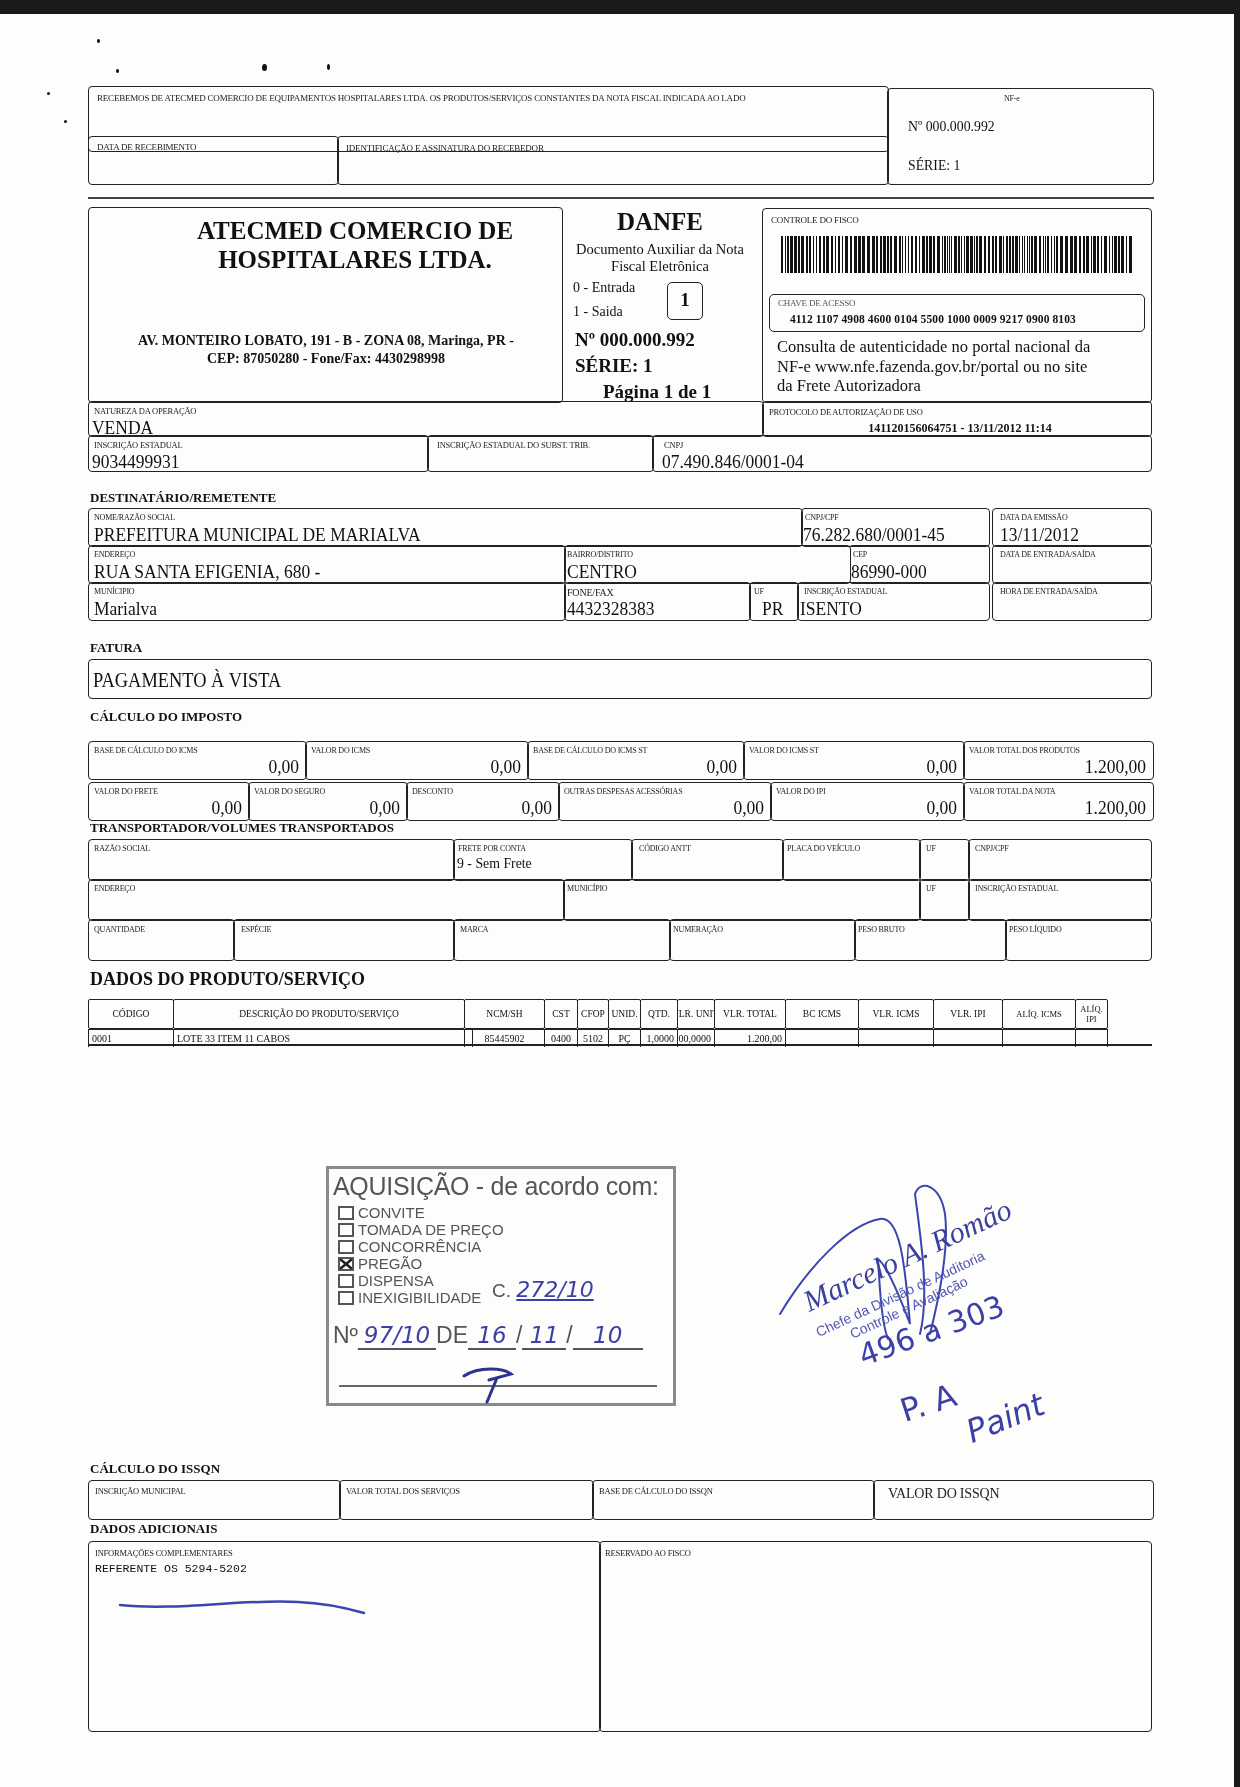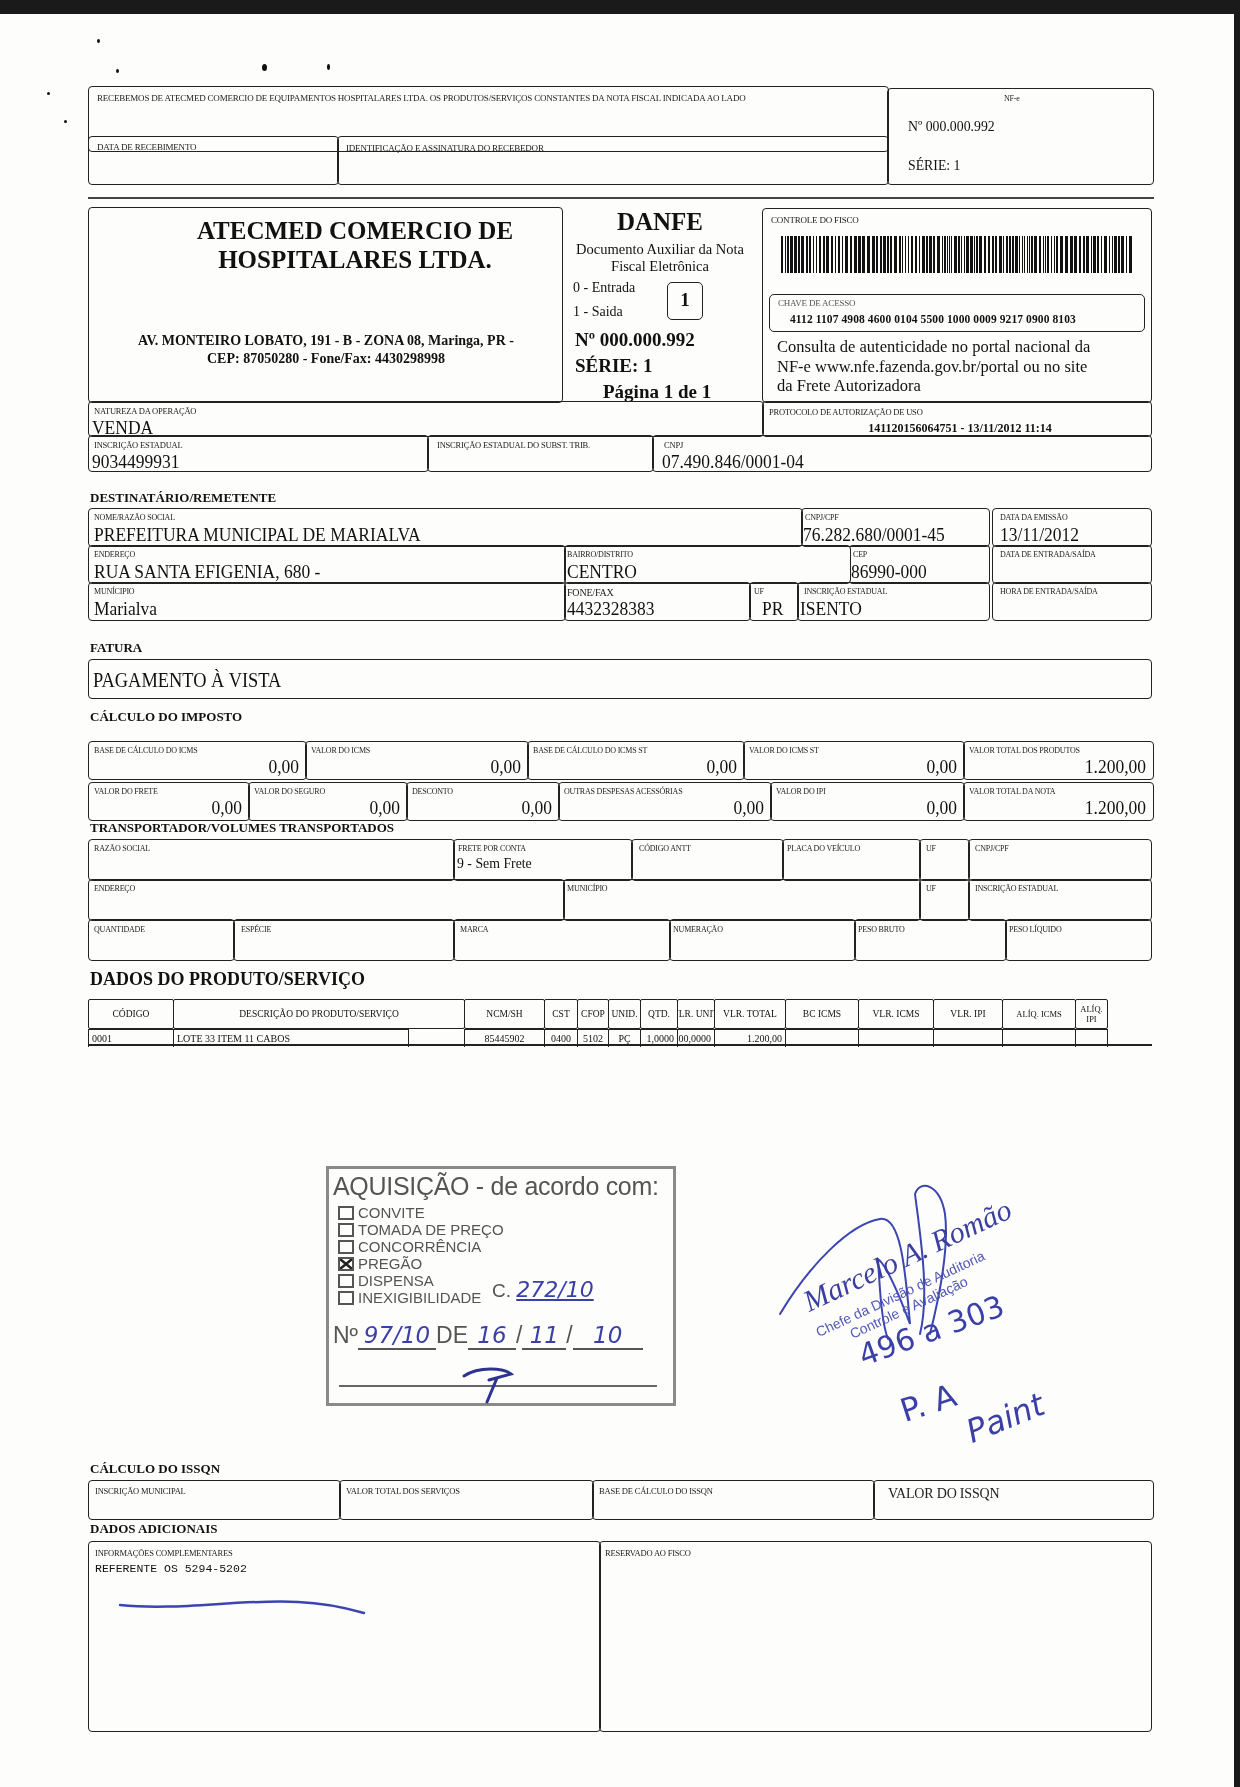--- a/index.html
+++ b/index.html
@@ -378,21 +378,21 @@
     <div class="ptable-cell h" style="left: 608px; top: 985px; width: 33px; height: 30px;">UNID.</div>
     <div class="ptable-cell h" style="left: 640px; top: 985px; width: 38px; height: 30px;">QTD.</div>
     <div class="ptable-cell h" style="left: 677px; top: 985px; width: 38px; height: 30px;">VLR. UNIT.</div>
     <div class="ptable-cell h" style="left: 714px; top: 985px; width: 72px; height: 30px;">VLR. TOTAL</div>
     <div class="ptable-cell h" style="left: 785px; top: 985px; width: 74px; height: 30px;">BC ICMS</div>
     <div class="ptable-cell h" style="left: 858px; top: 985px; width: 76px; height: 30px;">VLR. ICMS</div>
     <div class="ptable-cell h" style="left: 933px; top: 985px; width: 70px; height: 30px;">VLR. IPI</div>
     <div class="ptable-cell h" style="left: 1002px; top: 985px; width: 74px; height: 30px; white-space: normal; font-size: 8.5px;">ALÍQ. ICMS</div>
     <div class="ptable-cell h" style="left: 1075px; top: 985px; width: 33px; height: 30px; white-space: normal; font-size: 8.5px;">ALÍQ. IPI</div>
     <div class="ptable-cell" style="left: 88px; top: 1015px; width: 86px; height: 18px; justify-content: flex-start; padding: 0px 3px; border-radius: 0px; border-bottom: none;">0001</div>
-    <div class="ptable-cell" style="left: 173px; top: 1015px; width: 236px; height: 18px; justify-content: flex-start; padding: 0px 3px; border-radius: 0px; border-bottom: none;">LOTE 33 ITEM 11 CABOS</div>
+    <div class="ptable-cell" style="left: 173px; top: 1015px; width: 300px; height: 18px; justify-content: flex-start; padding: 0px 3px; border-radius: 0px; border-bottom: none;">LOTE 33 ITEM 11 CABOS</div>
     <div class="ptable-cell" style="left: 464px; top: 1015px; width: 81px; height: 18px; justify-content: center; padding: 0px 3px; border-radius: 0px; border-bottom: none;">85445902</div>
     <div class="ptable-cell" style="left: 544px; top: 1015px; width: 34px; height: 18px; justify-content: center; padding: 0px 14px; border-radius: 0px; border-bottom: none;">0400</div>
     <div class="ptable-cell" style="left: 577px; top: 1015px; width: 32px; height: 18px; justify-content: center; padding: 0px 3px; border-radius: 0px; border-bottom: none;">5102</div>
     <div class="ptable-cell" style="left: 608px; top: 1015px; width: 33px; height: 18px; justify-content: center; padding: 0px 3px; border-radius: 0px; border-bottom: none;">PÇ</div>
     <div class="ptable-cell" style="left: 640px; top: 1015px; width: 38px; height: 18px; justify-content: flex-end; padding: 0px 3px; border-radius: 0px; border-bottom: none;">1,0000</div>
     <div class="ptable-cell" style="left: 677px; top: 1015px; width: 38px; height: 18px; justify-content: flex-end; padding: 0px 3px; border-radius: 0px; border-bottom: none;">1.200,0000</div>
     <div class="ptable-cell" style="left: 714px; top: 1015px; width: 72px; height: 18px; justify-content: flex-end; padding: 0px 3px; border-radius: 0px; border-bottom: none;">1.200,00</div>
     <div class="ptable-cell" style="left: 785px; top: 1015px; width: 74px; height: 18px; justify-content: flex-end; padding: 0px 3px; border-radius: 0px; border-bottom: none;"></div>
     <div class="ptable-cell" style="left: 858px; top: 1015px; width: 76px; height: 18px; justify-content: flex-end; padding: 0px 3px; border-radius: 0px; border-bottom: none;"></div>
     <div class="ptable-cell" style="left: 933px; top: 1015px; width: 70px; height: 18px; justify-content: flex-end; padding: 0px 3px; border-radius: 0px; border-bottom: none;"></div>

